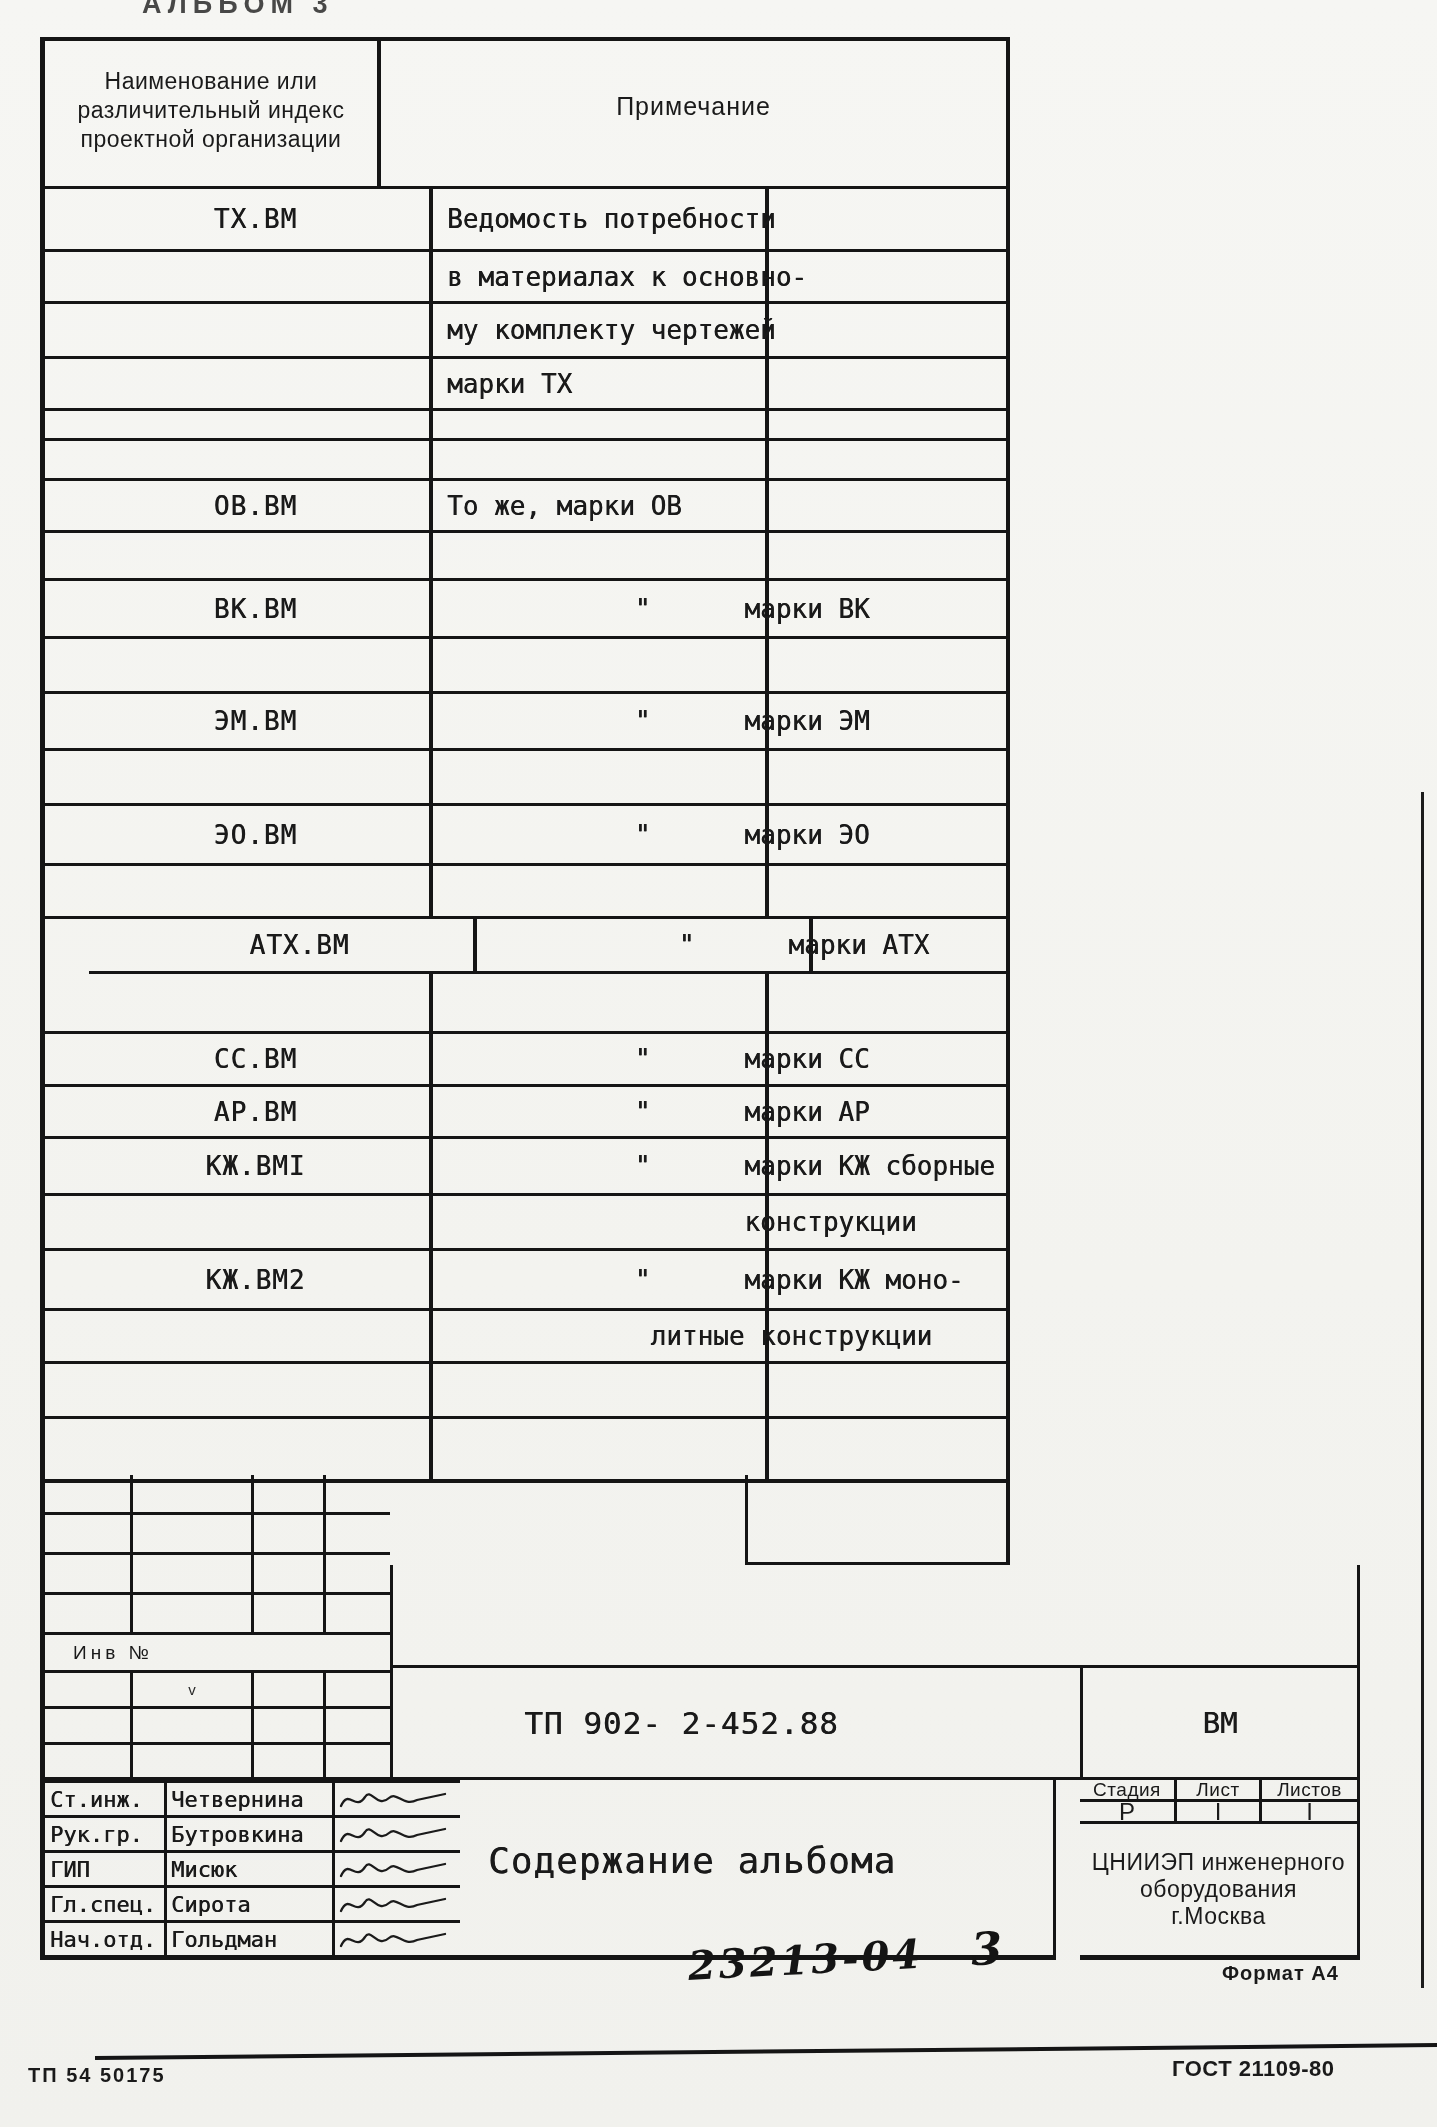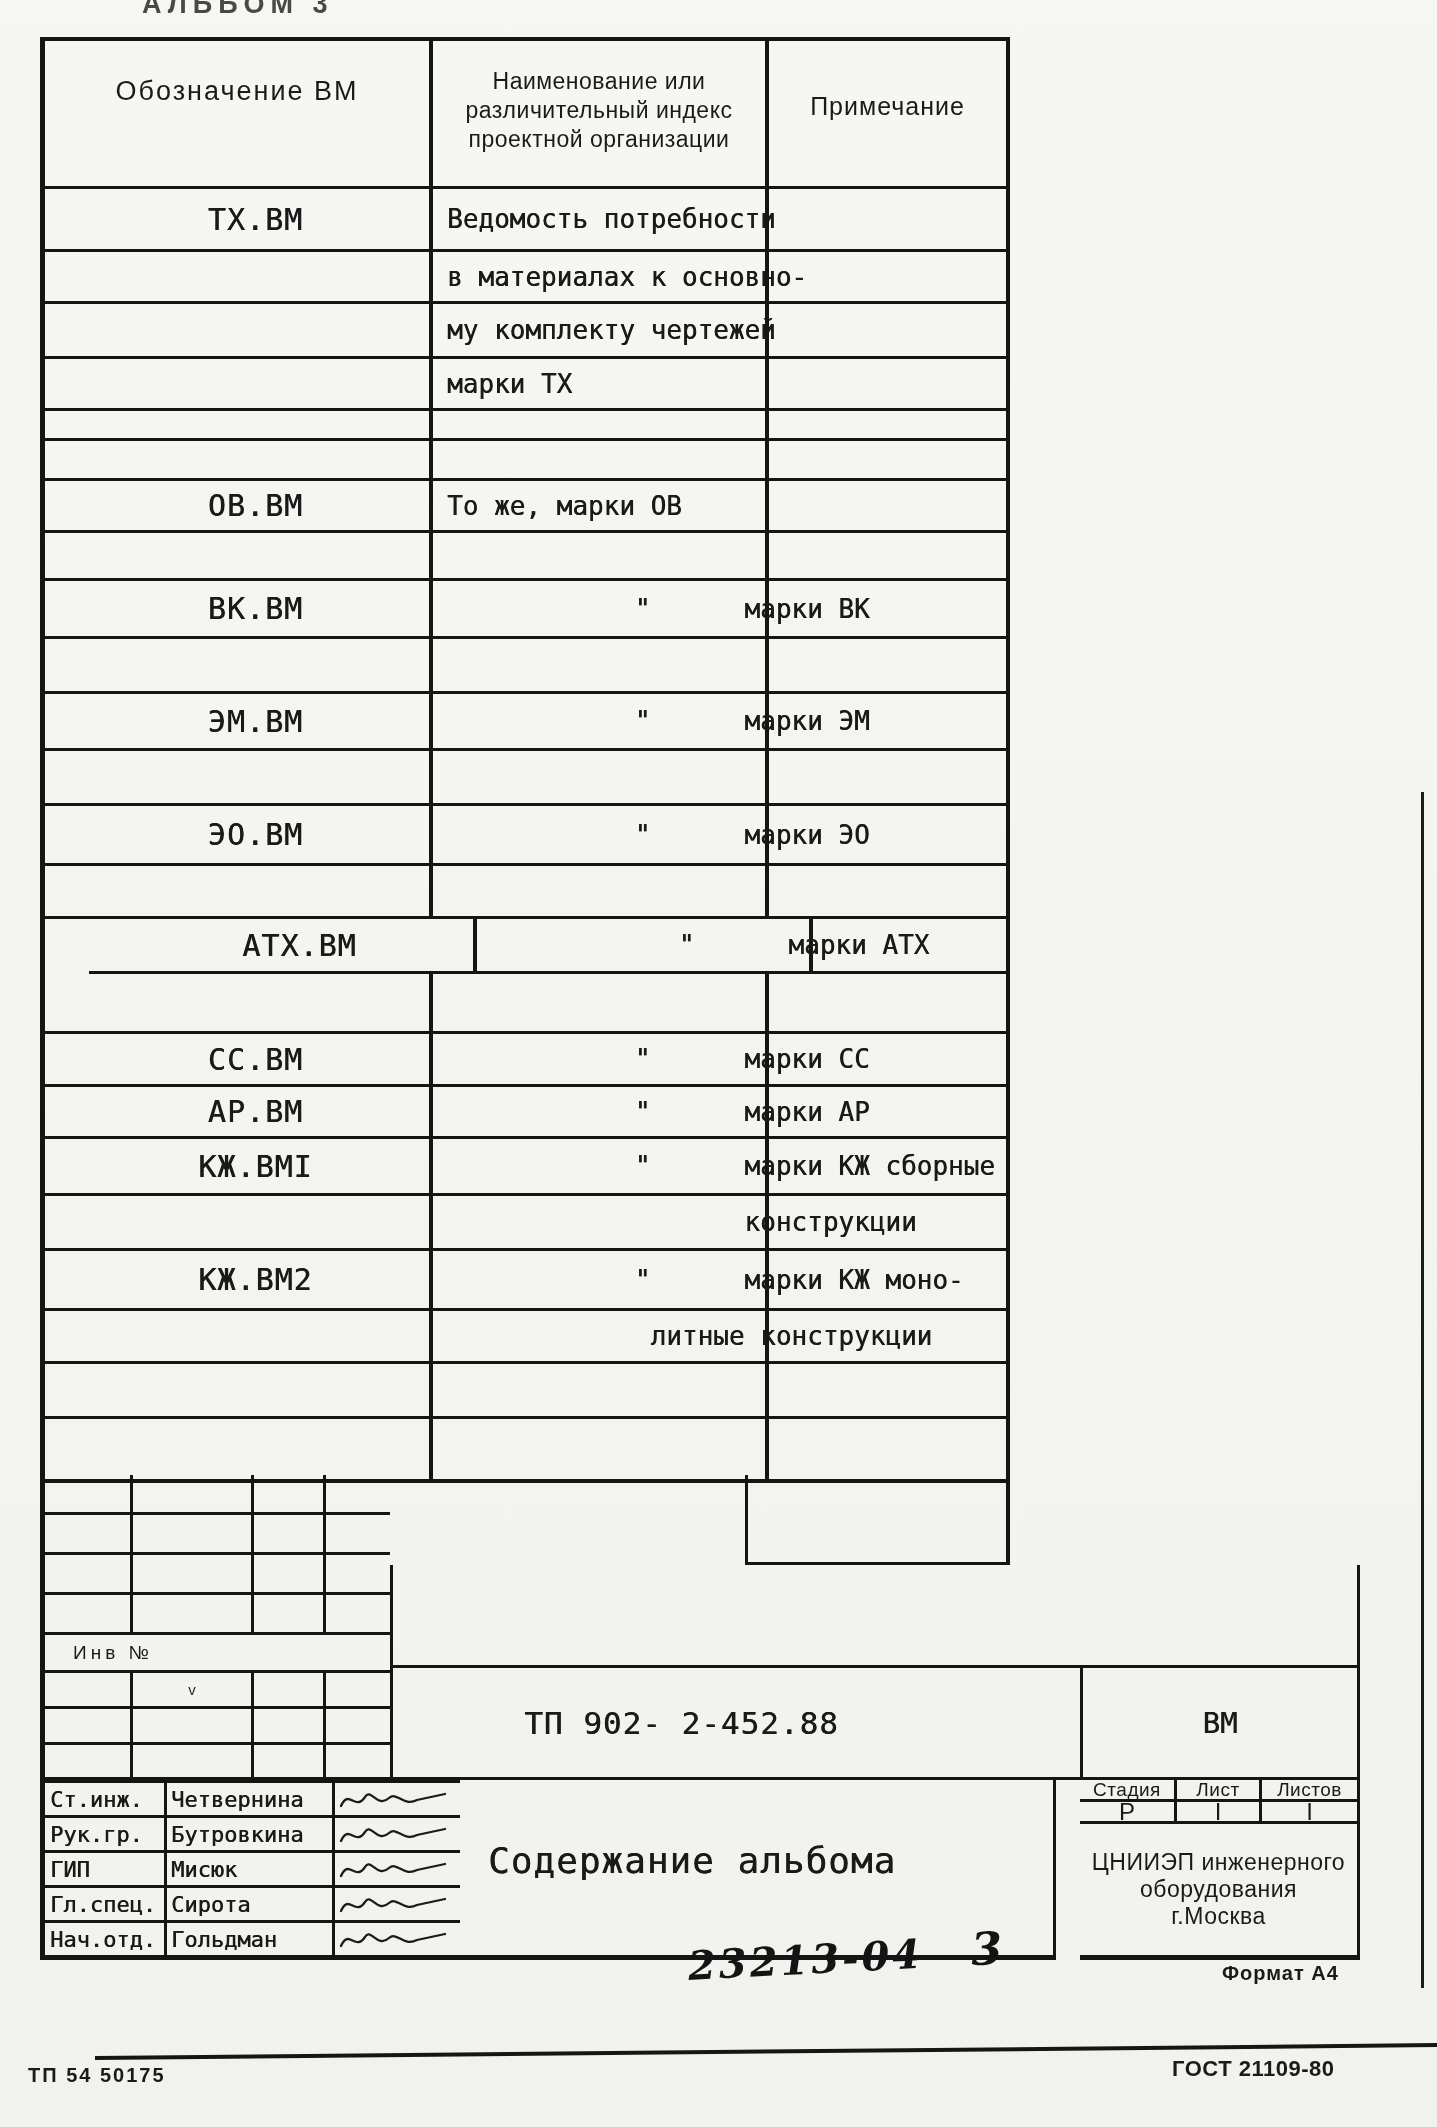--- a/index.html
+++ b/index.html
@@ -23,21 +23,21 @@
   #tbody .trow:last-child { border-bottom:none; }
   .cell { display:flex; align-items:center; overflow:visible; }
   .c1 { width:388px; flex:none; border-right:4px solid #151515; justify-content:center; padding-left:170px; }
   .c2 { width:336px; flex:none; border-right:4px solid #151515; padding-left:14px; white-space:pre; }
   .c3 { flex:1; }
   .thead { height:148px; }
   .thead .c1 { font-size:27px; letter-spacing:2px; padding-left:0; padding-bottom:44px; font-weight:500;}
   .thead .c2 { flex-direction:column; justify-content:center; align-items:center; padding-left:0;
                font-size:23px; line-height:1.25; letter-spacing:.5px; white-space:normal; padding-bottom:6px;}
   .thead .c3 { justify-content:center; font-size:25px; letter-spacing:1px; padding-bottom:14px; }
-  .desig { font-size:30px; letter-spacing:1px;padding-left:37px; }
+  .desig { font-size:26px; letter-spacing:1px;padding-left:37px; }
   .nm { font-size:26px; }
 
   
   .inv-grid { left:40px; top:1475px; width:350px; height:305px; border-left:5px solid #151515; display:flex; flex-direction:column; }
   .inv-row { display:flex; border-bottom:3px solid #151515; }
   .ic { border-right:3px solid #151515; height:100%; }
   .inv-label { font-size:19px; letter-spacing:4px; padding-left:28px; display:flex; align-items:center; }
   .checkmark { font-size:15px; color:#2a2a2a; }
 
   .linked  { left:390px; top:1475px; width:355px; height:90px; border-left:3px solid #151515; border-bottom:3px solid #151515;
@@ -80,21 +80,20 @@
 </style>
 </head>
 <body>
 
 <div class="page">
 
   <div class="abs albumlabel">АЛЬБОМ 3</div>
 
   <div class="table">
     <div class="trow thead">
-      <div class="cell c1">Обозначение  ВМ</div>
       <div class="cell c2">
         <div>Наименование или</div>
         <div>различительный индекс</div>
         <div>проектной организации</div>
       </div>
       <div class="cell c3">Примечание</div>
     </div>
     <div id="tbody">
         <div class="trow" style="height: 63px;">
           <div class="cell c1 mono desig">ТХ.ВМ</div>

